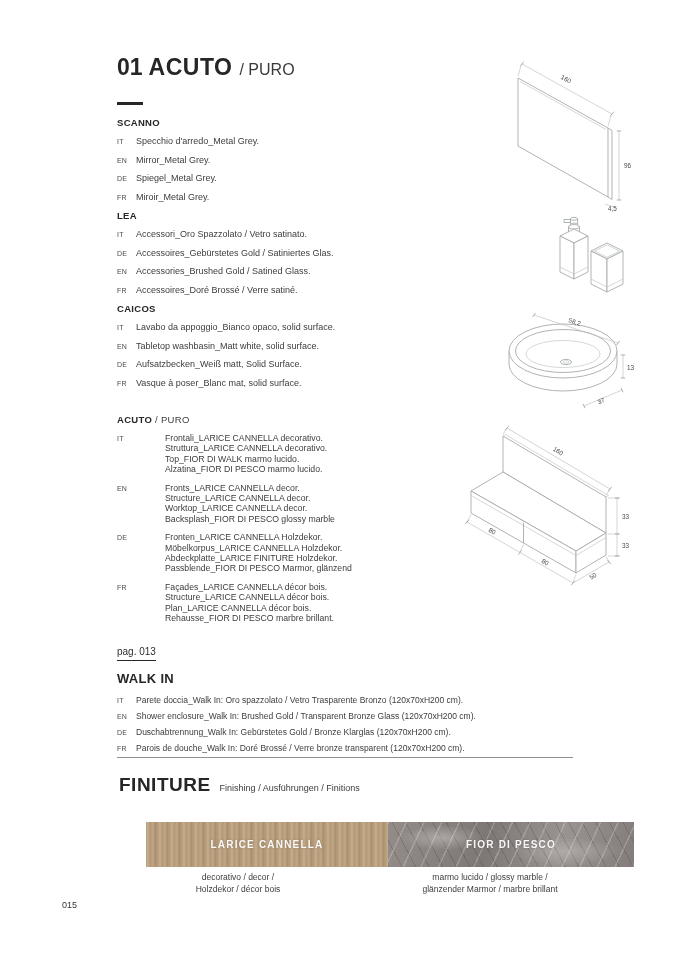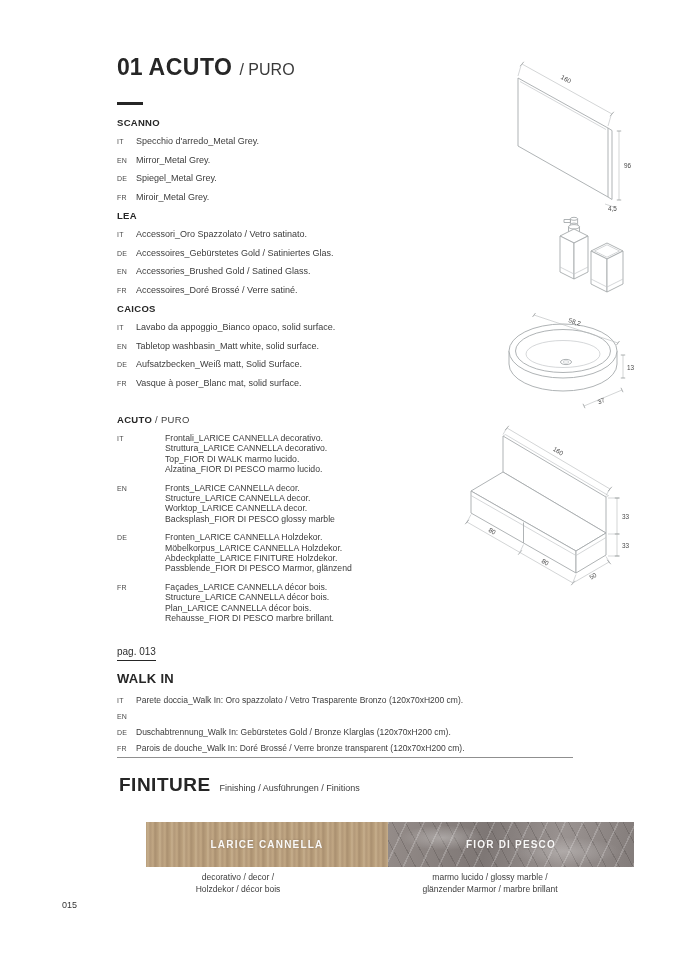--- a/index.html
+++ b/index.html
@@ -181,20 +181,21 @@
 
   <div class="walkin">
     <span class="pag">pag. 013</span>
     <div class="wi-h">WALK IN</div>
     <div class="wi-row">
         <span class="lang">IT</span>
         <span class="txt">Parete doccia_Walk In: Oro spazzolato / Vetro Trasparente Bronzo (120x70xH200 cm).</span>
       </div>
     <div class="wi-row">
         <span class="lang">EN</span>
+        <span class="txt">Shower enclosure_Walk In: Brushed Gold / Transparent Bronze Glass (120x70xH200 cm).</span>
       </div>
     <div class="wi-row">
         <span class="lang">DE</span>
         <span class="txt">Duschabtrennung_Walk In: Gebürstetes Gold / Bronze Klarglas (120x70xH200 cm).</span>
       </div>
     <div class="wi-row">
         <span class="lang">FR</span>
         <span class="txt">Parois de douche_Walk In: Doré Brossé / Verre bronze transparent (120x70xH200 cm).</span>
       </div>
   </div>

